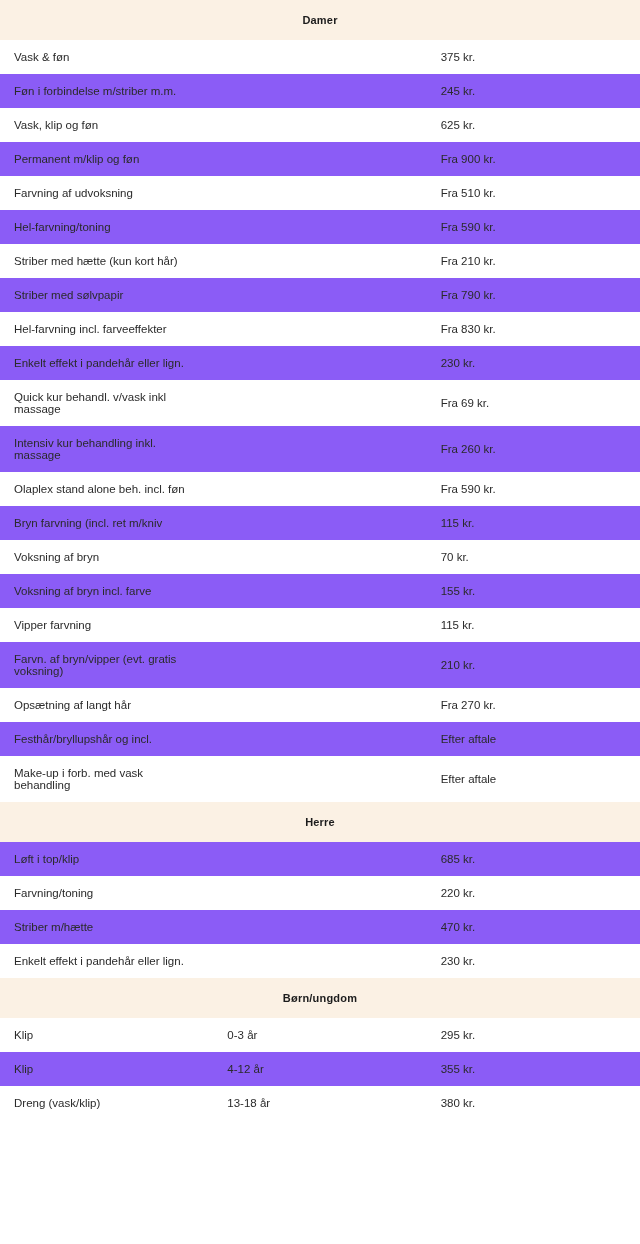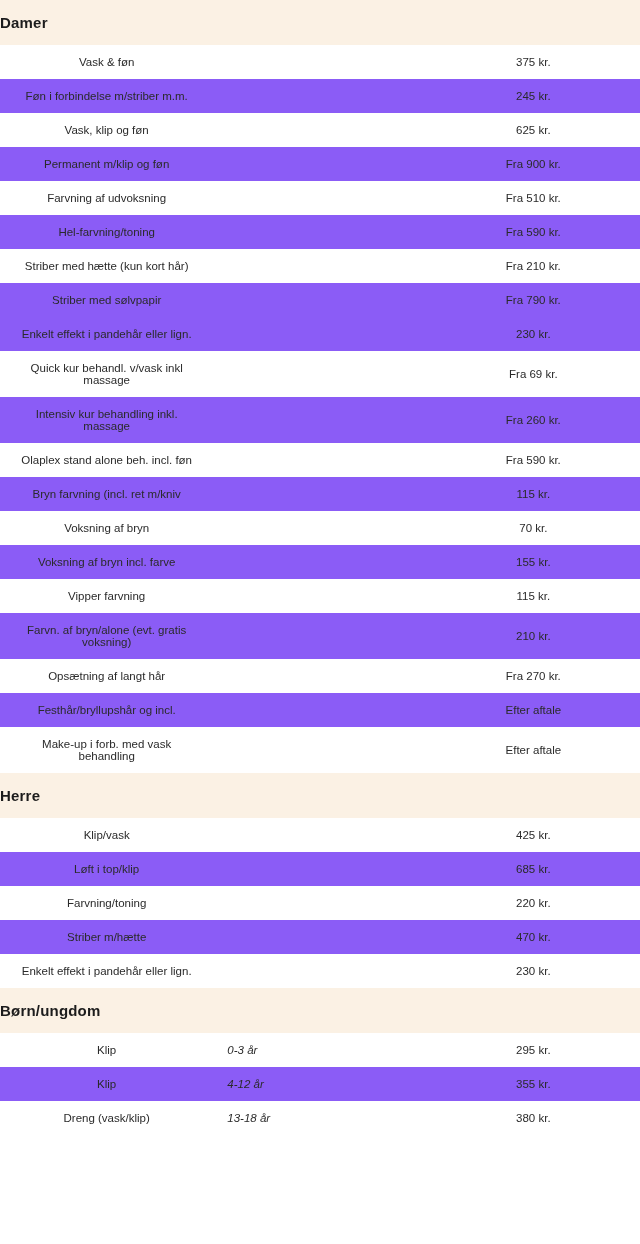--- a/index.html
+++ b/index.html
@@ -13,49 +13,49 @@
     color: #2a2a2a;
     -webkit-font-smoothing: antialiased;
   }
   .price-table {
     width: 640px;
     border-collapse: collapse;
     table-layout: fixed;
   }
   .section-header td {
     background: #fbf1e4;
+    text-align: center;
     font-weight: bold;
-    font-size: 15px;
+    font-size: 11px;
     color: #1c1c1c;
     padding: 14px 0 14px 0;
     letter-spacing: 0.2px;
   }
   .row td {
     font-size: 11.5px;
     padding: 11px 14px;
     vertical-align: middle;
     color: #2a2a2a;
   }
   .row.odd td {
     background: #ffffff;
   }
   .row.even td {
     background: #8b5cf6;
   }
   td.name {
-    text-align: center;
+    text-align: left;
     width: 300px;
   }
   td.mid {
     text-align: left;
     width: 160px;
-    font-style: italic;
   }
   td.price {
-    text-align: center;
+    text-align: left;
     width: 180px;
     white-space: nowrap;
   }
   .section-first-row td {
     border-top: none;
   }
 </style>
 </head>
 <body>
 
@@ -97,20 +97,25 @@
       <tr class="row odd">
         <td class="name">Striber med hætte (kun kort hår)</td>
         <td class="mid"></td>
         <td class="price">Fra 210 kr.</td>
       </tr>
       <tr class="row even">
         <td class="name">Striber med sølvpapir</td>
         <td class="mid"></td>
         <td class="price">Fra 790 kr.</td>
       </tr>
+      <tr class="row odd">
+        <td class="name">Hel-farvning incl. farveeffekter</td>
+        <td class="mid"></td>
+        <td class="price">Fra 830 kr.</td>
+      </tr>
       <tr class="row even">
         <td class="name">Enkelt effekt i pandehår eller lign.</td>
         <td class="mid"></td>
         <td class="price">230 kr.</td>
       </tr>
       <tr class="row odd">
         <td class="name">Quick kur behandl. v/vask inkl massage</td>
         <td class="mid"></td>
         <td class="price">Fra 69 kr.</td>
       </tr>
@@ -138,46 +143,41 @@
         <td class="name">Voksning af bryn incl. farve</td>
         <td class="mid"></td>
         <td class="price">155 kr.</td>
       </tr>
       <tr class="row odd">
         <td class="name">Vipper farvning</td>
         <td class="mid"></td>
         <td class="price">115 kr.</td>
       </tr>
       <tr class="row even">
-        <td class="name">Farvn. af bryn/alone (evt. gratis voksning)</td>
+        <td class="name">Farvn. af bryn/vipper (evt. gratis voksning)</td>
         <td class="mid"></td>
         <td class="price">210 kr.</td>
       </tr>
       <tr class="row odd">
         <td class="name">Opsætning af langt hår</td>
         <td class="mid"></td>
         <td class="price">Fra 270 kr.</td>
       </tr>
       <tr class="row even">
         <td class="name">Festhår/bryllupshår og incl.</td>
         <td class="mid"></td>
         <td class="price">Efter aftale</td>
       </tr>
       <tr class="row odd">
         <td class="name">Make-up i forb. med vask behandling</td>
         <td class="mid"></td>
         <td class="price">Efter aftale</td>
       </tr>
       <tr class="section-header">
         <td colspan="3">Herre</td>
-      </tr>
-      <tr class="row odd section-first-row">
-        <td class="name">Klip/vask</td>
-        <td class="mid"></td>
-        <td class="price">425 kr.</td>
       </tr>
       <tr class="row even">
         <td class="name">Løft i top/klip</td>
         <td class="mid"></td>
         <td class="price">685 kr.</td>
       </tr>
       <tr class="row odd">
         <td class="name">Farvning/toning</td>
         <td class="mid"></td>
         <td class="price">220 kr.</td>

